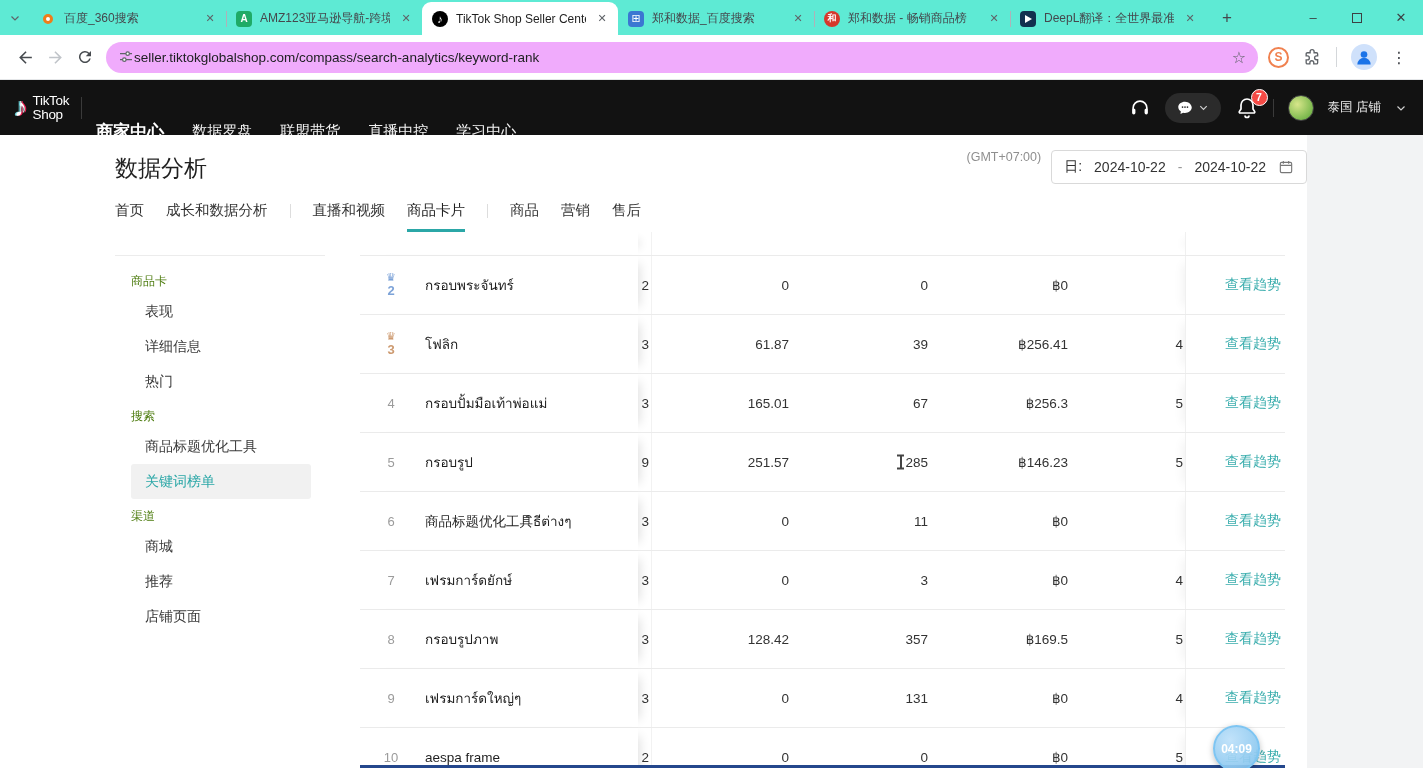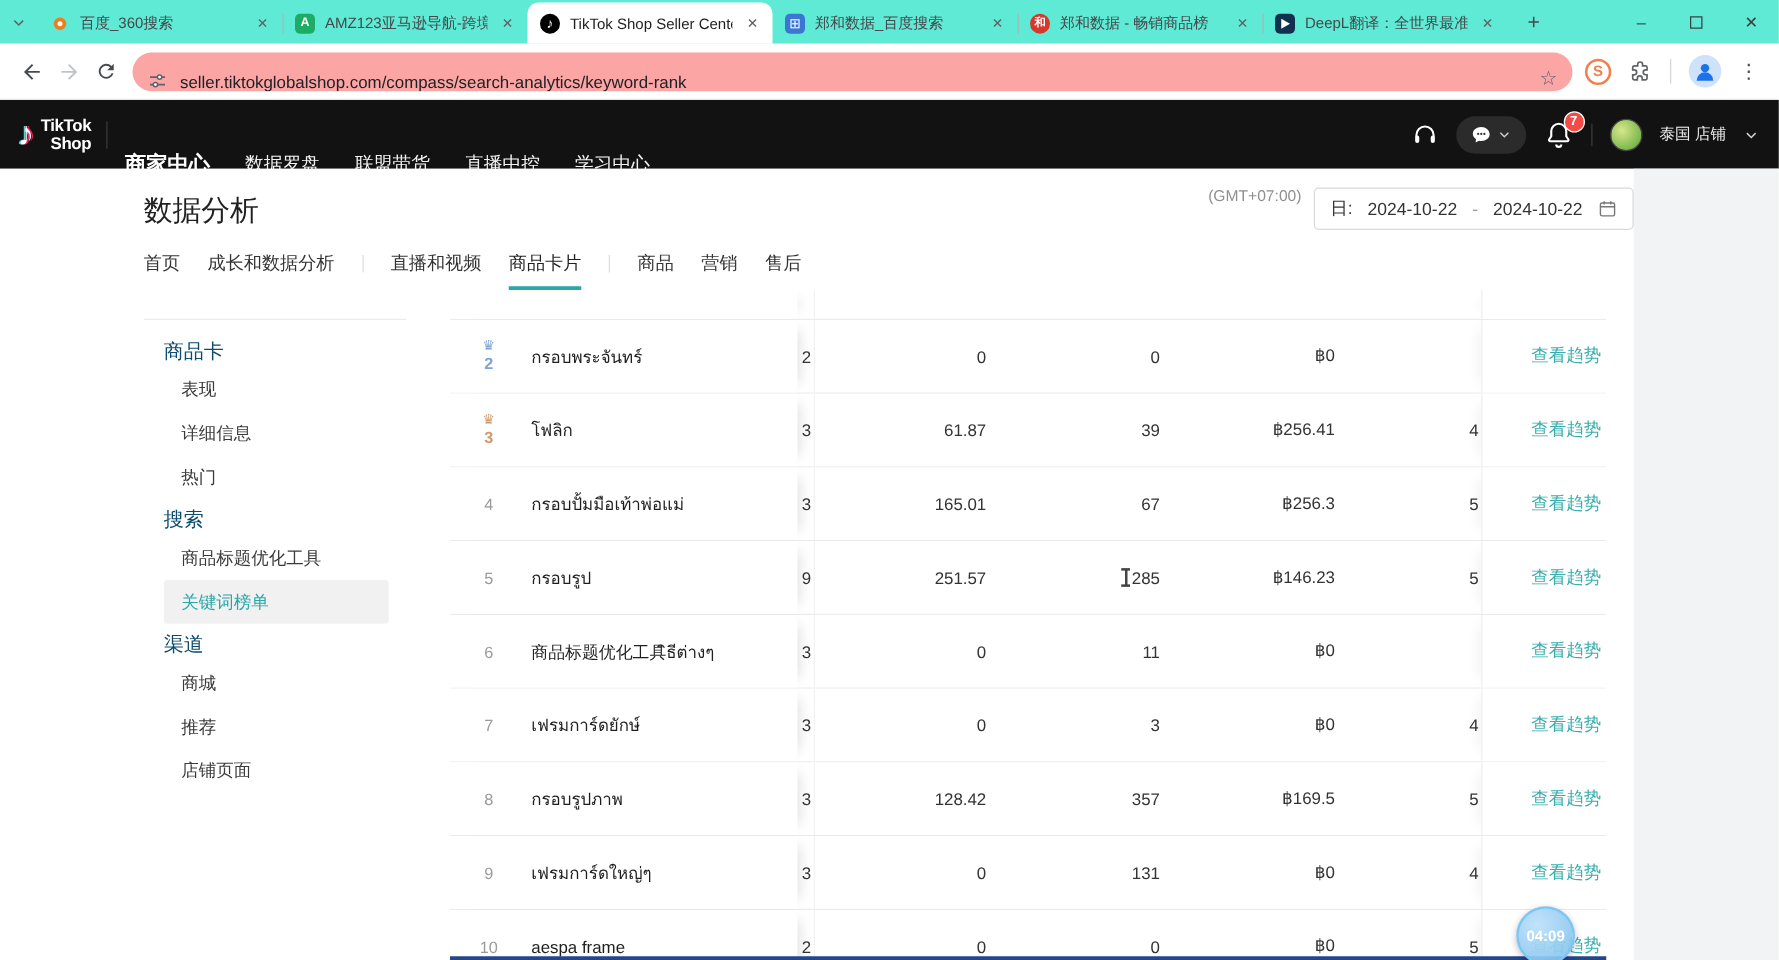--- a/index.html
+++ b/index.html
@@ -30,38 +30,38 @@
   .newtab { width:30px; height:30px; margin:0 0 2px 6px; display:flex; align-items:center;
     justify-content:center; font-size:17px; color:#45484d; }
   .win-controls { position:absolute; right:0; top:0; height:35px; display:flex; }
   .win-btn { width:44px; height:35px; display:flex; align-items:center; justify-content:center;
     font-size:13px; color:#3c4043; }
   .maxi { width:10px; height:10px; border:1.4px solid #3c4043; display:inline-block; }
 
   .toolbar { position:absolute; left:0; top:35px; width:1423px; height:45px; background:#fff;
     border-bottom:1px solid #e4e6e8; display:flex; align-items:center; padding:0 10px; }
   .nav-ico { width:30px; height:30px; display:flex; align-items:center; justify-content:center; }
-  .omnibox { flex:1; height:31px; margin:0 10px 0 6px; background:#fca5a5; border-radius:16px;
-    display:flex; align-items:flex-end; padding:0 12px; gap:10px; }
+  .omnibox { flex:1; height:31px; margin:0 10px 0 6px; background:#f0abfc; border-radius:16px;
+    display:flex; align-items:center; padding:0 12px; }
   .omnibox .url { flex:1; font-size:13.5px; color:#202124; white-space:nowrap; overflow:hidden; }
   .star { font-size:16px; color:#5f6368; }
   .ext-s { width:21px; height:21px; border-radius:50%; background:#fff; border:2px solid #f0814f;
     color:#f0814f; font-weight:bold; font-size:12px; display:flex; align-items:center; justify-content:center; }
   .tool-right { display:flex; align-items:center; gap:14px; padding-right:6px; }
   .vdiv { width:1px; height:20px; background:#d4d7da; }
   .avatar-chrome { width:26px; height:26px; border-radius:50%; background:#cfe1fb;
     display:flex; align-items:center; justify-content:center; overflow:hidden; }
   .dots { font-size:16px; color:#45484d; letter-spacing:0; }
 
   
   .tkheader { position:absolute; left:0; top:80px; width:1423px; height:55px; background:#121212;
     display:flex; align-items:center; color:#fff; }
   .tklogo { display:flex; align-items:center; gap:5px; margin-left:14px; }
   .note { font-size:27px; color:#fff; text-shadow:1.5px 0 0 #ee1d52, -1.5px 0 0 #69c9d0; }
-  .logotext { font-weight:bold; font-size:13.5px; line-height:13.5px; letter-spacing:-0.3px;text-align:right; }
+  .logotext { font-weight:normal; font-size:13.5px; line-height:13.5px; letter-spacing:-0.3px; }
   .hdiv { width:1px; height:22px; background:#3a3a3a; margin:0 14px 0 12px; }
   .tknav { display:flex; align-items:center; gap:28px;margin-top:48px; }
   .tknav .nav-item { font-size:15px; color:#f2f2f2; white-space:nowrap; }
   .tknav .nav-item.active { font-size:17px; font-weight:bold; color:#fff; }
   .tkright { position:absolute; right:16px; top:0; height:55px; display:flex; align-items:center; gap:14px; }
   .pill { width:56px; height:30px; border-radius:15px; background:#2b2b2b; display:flex;
     align-items:center; justify-content:center; gap:4px; }
   .bell-wrap { position:relative; width:24px; height:24px; }
   .badge { position:absolute; top:-7px; right:-9px; min-width:17px; height:17px; border-radius:9px;
     background:var(--badge,#f54a45); border:1.5px solid #fff; color:#fff; font-size:10.5px;
@@ -84,21 +84,21 @@
   .pagetabs { position:absolute; left:115px; top:66px; display:flex; align-items:flex-start; gap:22px; height:32px; }
   .ptab { font-size:14.5px; color:#333; padding-bottom:9px; white-space:nowrap; }
   .ptab.active { color:#1f1f1f; border-bottom:3px solid var(--accent,#2ba7a7); }
   .pdivider { width:1px; height:14px; background:#ddd; margin-top:3px; }
 
   .content { position:absolute; left:0; top:97px; width:1423px; height:536px; display:flex; align-items:flex-start; }
 
   
   .sidebar { margin-left:115px; width:210px; margin-top:23px; border-top:1px solid #ececec; padding-top:8px; }
   .sgroup { margin-top:4px; }
-  .sgroup-header { height:26px; display:flex; align-items:center; padding-left:16px; font-size:16px; color:#0c4a6e; }
+  .sgroup-header { height:26px; display:flex; align-items:center; padding-left:16px; font-size:12px; color:#4d7c0f; }
   .sitem { height:35px; display:flex; align-items:center; padding-left:30px; font-size:14px; color:#3a3a3a; }
   .sitem.active { margin:0 14px 0 16px; padding-left:14px; background:#f1f1f1; border-radius:3px;
     color:var(--accent,#2ba7a7); }
 
   
   .table { margin-left:35px; width:925px; height:536px; overflow:hidden; background:#fff; }
   .trow { display:flex; height:59px; border-bottom:1px solid #ebebeb; background:#fff; position:relative; }
   .trow.partial { height:24px; }
   .fl { display:flex; width:278px; height:100%; background:#fff; position:relative; z-index:2;
     box-shadow:10px 0 10px -8px rgba(0,0,0,0.12); }

